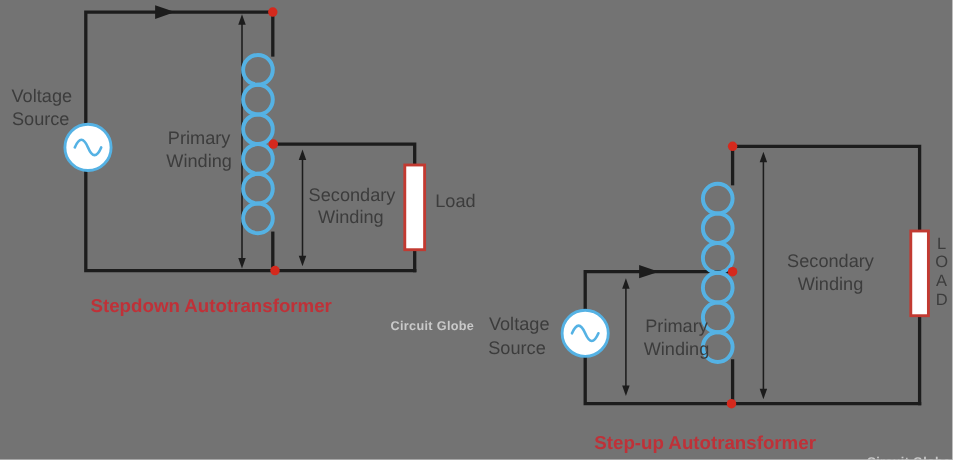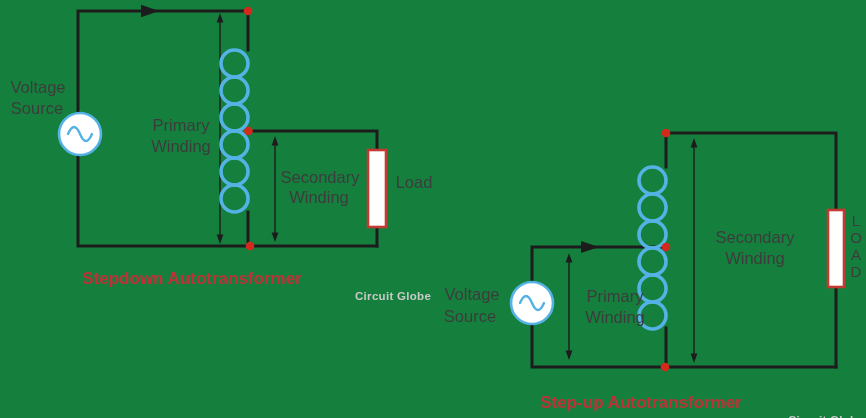--- a/index.html
+++ b/index.html
@@ -1,16 +1,16 @@
 <!DOCTYPE html>
 <html style="--wire: #1c1c1c; --coil: #55b2e4; --dot: #d5291d; --load: #c23a31; --title: #bf3138; --label: #3c3c3c; --watermark: #c9c9c9;"><head>
 <meta charset="utf-8">
 <style>
   html,body{margin:0;padding:0;background:#ffffff;}
-  .stage{width:866px;height:418px;position:relative;overflow:hidden;background:#15803d;}
+  .stage{width:866px;height:418px;position:relative;overflow:hidden;background:#737373;}
   svg{display:block;}
   .wire{stroke:var(--wire);stroke-width:3;fill:none;stroke-linecap:square;}
   .dim{stroke:var(--wire);stroke-width:1.4;fill:none;}
   .head{fill:var(--wire);stroke:none;}
   .coil{stroke:var(--coil);stroke-width:3.6;fill:none;}
   .src{stroke:var(--coil);stroke-width:2.6;fill:#ffffff;}
   .sine{stroke:var(--coil);stroke-width:2.4;fill:none;stroke-linecap:round;}
   .dot{fill:var(--dot);stroke:none;}
   .loadrect{stroke:var(--load);stroke-width:2.6;fill:#ffffff;}
   text{font-family:"Liberation Sans",sans-serif;fill:var(--label);}

